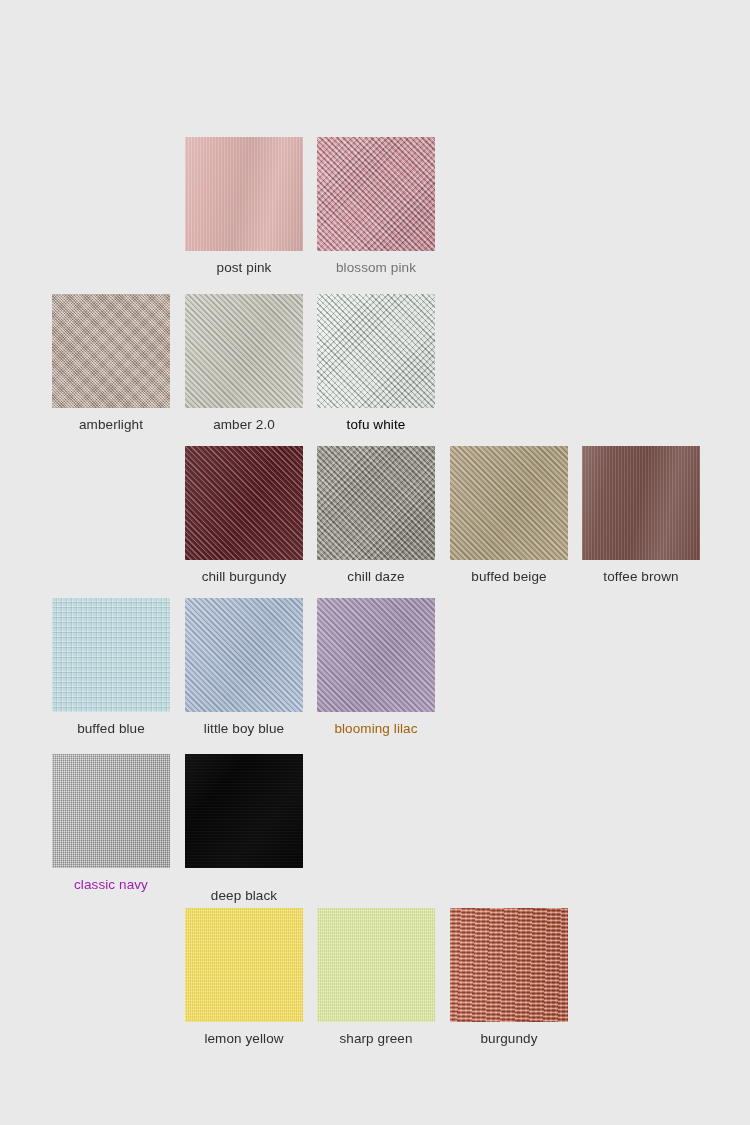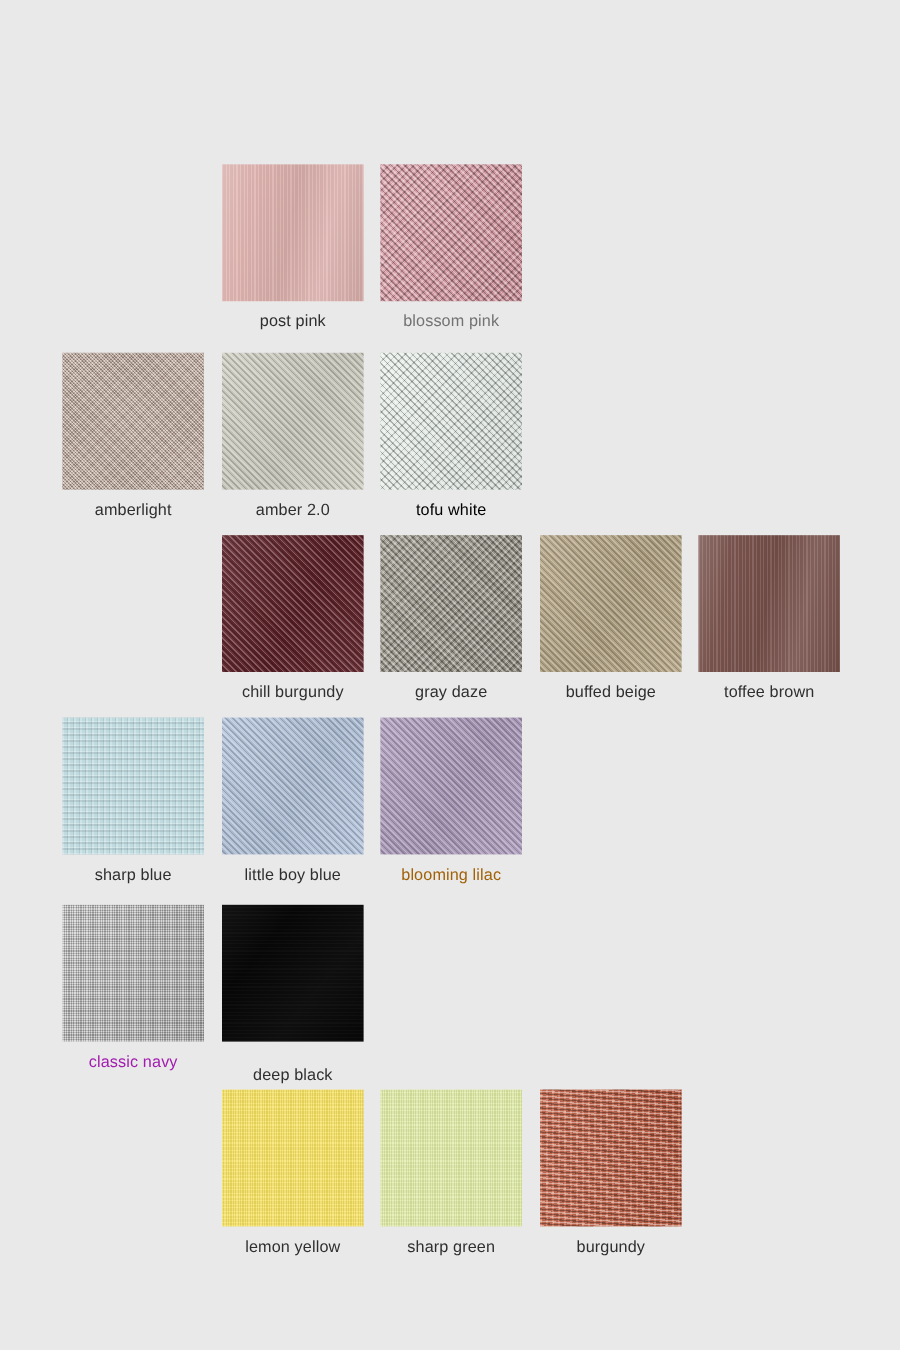--- a/index.html
+++ b/index.html
@@ -192,33 +192,33 @@
     <div class="swatch-cell" style="left: 317px; top: 294px;">
       <div class="swatch-chip tex-basket" title="tofu white" style="width: 118px; height: 114px; background-color: rgb(230, 238, 233);"></div>
       <span class="swatch-label" style="color: #000000;">tofu white</span>
     </div>
     <div class="swatch-cell" style="left: 185px; top: 446px;">
       <div class="swatch-chip tex-twill" title="chill burgundy" style="width: 118px; height: 114px; background-color: rgb(92, 31, 38);"></div>
       <span class="swatch-label" style="color: rgb(47, 47, 47);">chill burgundy</span>
     </div>
     <div class="swatch-cell" style="left: 317px; top: 446px;">
       <div class="swatch-chip tex-basket" title="gray daze" style="width: 118px; height: 114px; background-color: rgb(154, 150, 138);"></div>
-      <span class="swatch-label" style="color: rgb(47, 47, 47);">gray daze</span>
+      <span class="swatch-label" style="color: rgb(47, 47, 47);">chill daze</span>
     </div>
     <div class="swatch-cell" style="left: 450px; top: 446px;">
       <div class="swatch-chip tex-twill" title="buffed beige" style="width: 118px; height: 114px; background-color: rgb(181, 165, 133);"></div>
       <span class="swatch-label" style="color: rgb(47, 47, 47);">buffed beige</span>
     </div>
     <div class="swatch-cell" style="left: 582px; top: 446px;">
       <div class="swatch-chip tex-soft" title="toffee brown" style="width: 118px; height: 114px; background-color: rgb(121, 81, 75);"></div>
       <span class="swatch-label" style="color: rgb(47, 47, 47);">toffee brown</span>
     </div>
     <div class="swatch-cell" style="left: 52px; top: 598px;">
       <div class="swatch-chip tex-waffle" title="sonic blue" style="width: 118px; height: 114px; background-color: rgb(191, 219, 224);"></div>
-      <span class="swatch-label" style="color: rgb(47, 47, 47);">sharp blue</span>
+      <span class="swatch-label" style="color: rgb(47, 47, 47);">buffed blue</span>
     </div>
     <div class="swatch-cell" style="left: 185px; top: 598px;">
       <div class="swatch-chip tex-twill" title="little boy blue" style="width: 118px; height: 114px; background-color: rgb(179, 196, 220);"></div>
       <span class="swatch-label" style="color: rgb(47, 47, 47);">little boy blue</span>
     </div>
     <div class="swatch-cell" style="left: 317px; top: 598px;">
       <div class="swatch-chip tex-twill" title="blooming lilac" style="width: 118px; height: 114px; background-color: rgb(173, 156, 189);"></div>
       <span class="swatch-label" style="color: #a16207;">blooming lilac</span>
     </div>
     <div class="swatch-cell" style="left: 52px; top: 754px;">

